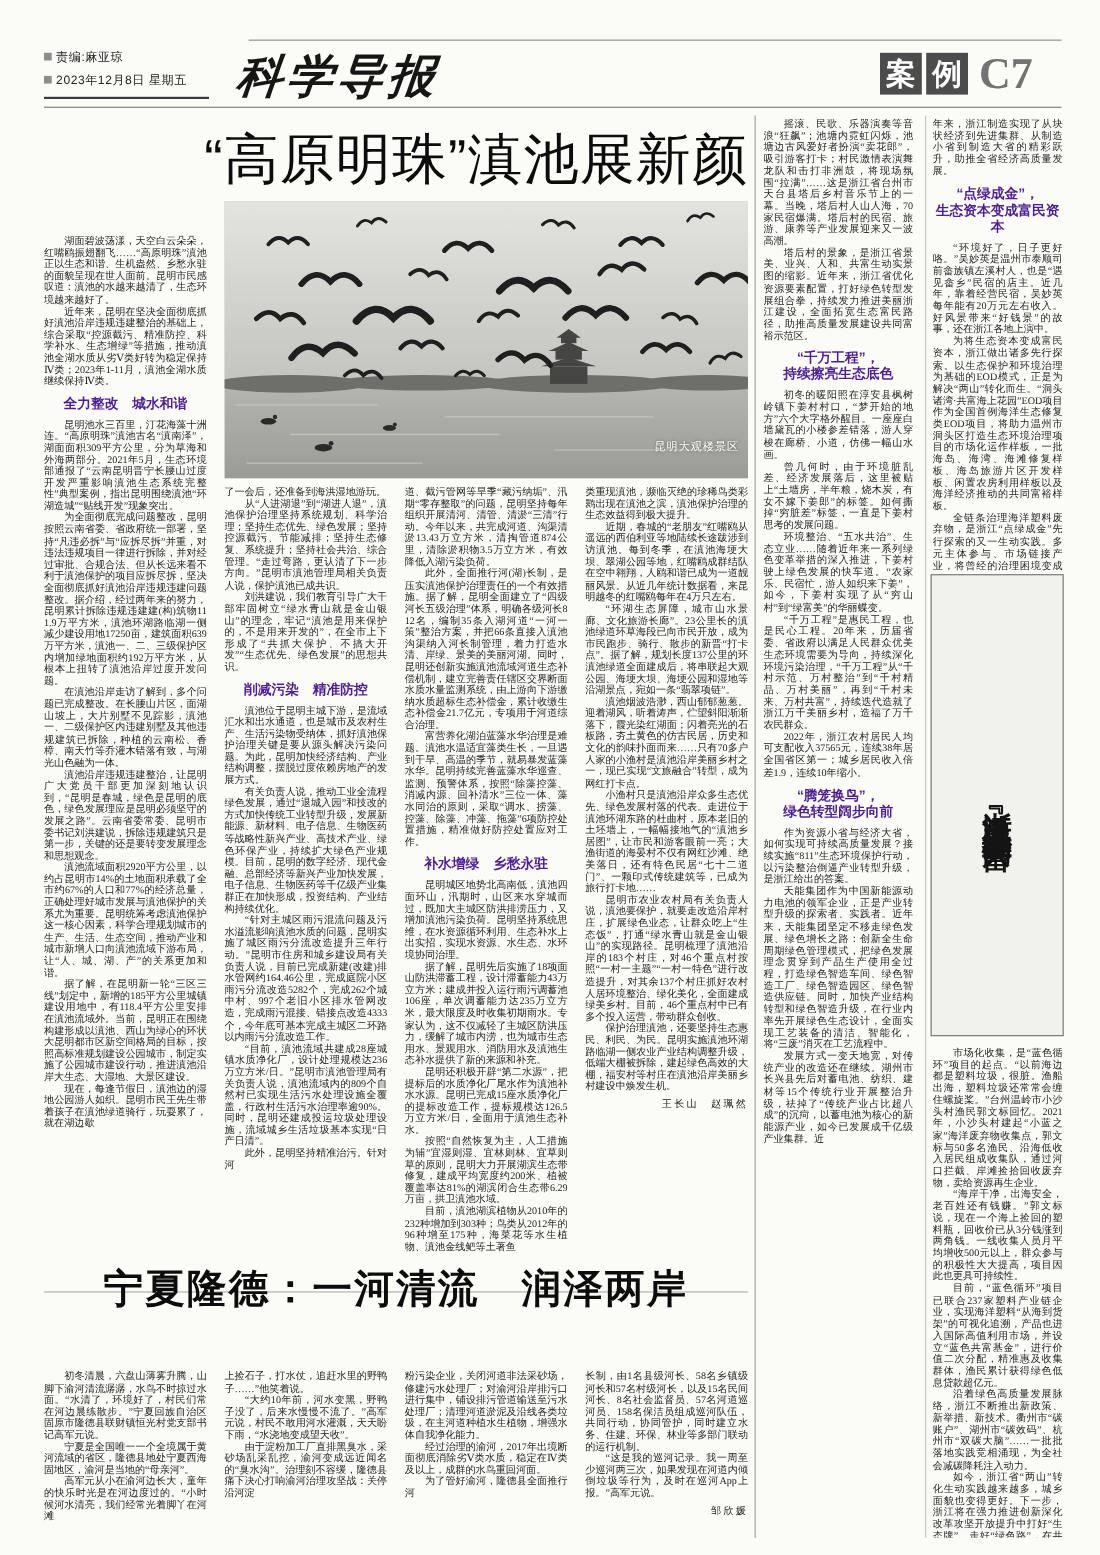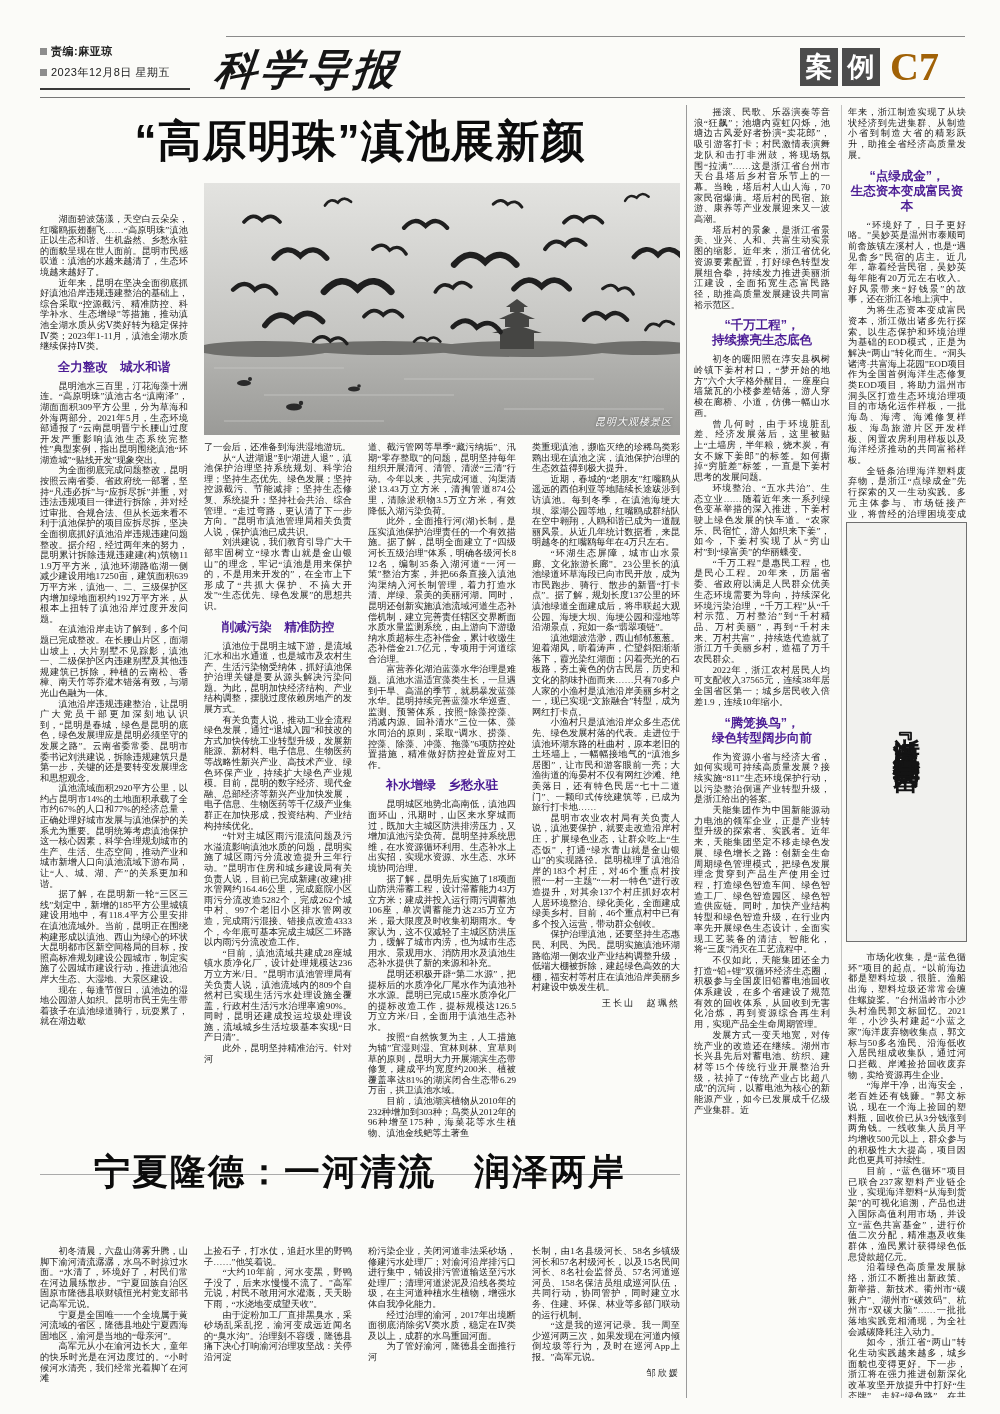--- a/index.html
+++ b/index.html
@@ -7,33 +7,33 @@
     width:1000px;height:1414px;position:relative;
     background:#fbfbf8;
     font-family:"Liberation Serif","DejaVu Serif",serif;
     color:#1c1c1c;overflow:hidden;
   }
   .abs{position:absolute;}
   .hline{position:absolute;background:#8a8a8a;height:1px;}
   .vline{position:absolute;background:#9a9a9a;width:1px;}
 
   
-  .ed-line{font-family:"Liberation Sans",sans-serif;font-size:11px;color:#222;letter-spacing:.5px;font-weight:bold;}
+  .ed-line{font-family:"Liberation Sans",sans-serif;font-size:11px;color:#222;letter-spacing:.5px;}
   .ed-line .sq{display:inline-block;width:7px;height:7px;background:#8d8d8d;margin-right:4px;}
   .masthead{font-size:42px;font-weight:bold;font-style:italic;letter-spacing:4px;
     transform:skewX(-6deg);color:#161616;font-family:"DejaVu Serif","Liberation Serif",serif;}
   .badge{display:inline-block;width:38px;height:38px;background:#4c4c4c;color:#fff;
     font-family:"Liberation Sans",sans-serif;font-weight:bold;font-size:27px;line-height:38px;
     text-align:center;margin-left:4px;vertical-align:top;}
-  .pageno{font-family:"Liberation Serif",serif;font-size:40px;font-weight:bold;color:#a16207;
+  .pageno{font-family:"Liberation Serif",serif;font-size:40px;font-weight:bold;color:#737373;
     display:inline-block;margin-left:10px;vertical-align:top;line-height:38px;}
 
   
-  .main-headline{font-family:"Liberation Sans",sans-serif;font-weight:bold;font-size:44px;
-    letter-spacing:1px;text-align:center;color:#0c0c0c;}
+  .main-headline{font-family:"Liberation Sans",sans-serif;font-weight:normal;font-size:50px;
+    letter-spacing:1px;text-align:right;color:#0c0c0c;}
   .bottom-headline{font-family:"Liberation Serif",serif;font-weight:bold;font-size:36px;
     letter-spacing:2px;text-align:center;color:#0c0c0c;}
   .v-headline-box{border:1px solid #6f6f6f;background:#f1f1ee;display:flex;
     align-items:center;justify-content:center;}
   .v-headline{writing-mode:vertical-rl;text-orientation:upright;
     font-family:"Liberation Serif",serif;font-weight:bold;font-size:27px;letter-spacing:2px;color:#141414;}
 
   
   .col{position:absolute;overflow:hidden;text-align:justify;text-justify:inter-character;
     word-break:break-all;}
@@ -41,22 +41,22 @@
   .rcolA{font-size:9.2px;line-height:10.7px;width:136px;}
   .rcolB{font-size:9.2px;line-height:10.7px;width:118px;}
   .blk-p{text-indent:2em;}
   .blk-c{text-indent:0;}
   .blk-h{font-family:"Liberation Sans",sans-serif;font-weight:bold;font-size:12.5px;
     line-height:15px;margin:8px 0 6px 0;text-indent:0;text-align:center;white-space:pre-line;color:#4c1d95;}
   .blk-by{text-align:right;text-indent:0;margin-top:5px;letter-spacing:2px;}
 
   
   .photo{background:#cfcfcc;overflow:hidden;}
-  .caption{position:absolute;right:8px;bottom:6px;color:#fff;font-size:10px;
-    font-family:"Liberation Sans",sans-serif;letter-spacing:1px;text-shadow:0 0 3px #00000088;font-style:italic;}
+  .caption{position:absolute;right:8px;bottom:22px;color:#fff;font-size:10px;
+    font-family:"Liberation Sans",sans-serif;letter-spacing:1px;text-shadow:0 0 3px #00000088;}
 </style>
 </head>
 <body>
 
 <div class="hline" style="left:226px;top:36px;width:739px;"></div>
 
 <div class="abs" style="left:40px;top:44px;width:170px;">
   <div class="ed-line"><span class="sq"></span><span>责编:麻亚琼</span></div>
   <div class="ed-line" style="margin-top:6px;font-weight:normal;"><span class="sq"></span><span>2023年12月8日  星期五</span></div>
   <div style="height:2px;background:#3a3a3a;margin-top:8px;width:150px;"></div>
@@ -229,21 +229,20 @@
 持续擦亮生态底色</div>
     <div class="blk-p">初冬的暖阳照在淳安县枫树岭镇下姜村村口，“梦开始的地方”六个大字格外醒目。一座座白墙黛瓦的小楼参差错落，游人穿梭在廊桥、小道，仿佛一幅山水画。</div>
     <div class="blk-p">曾几何时，由于环境脏乱差、经济发展落后，这里被贴上“土墙房，半年粮，烧木炭，有女不嫁下姜郎”的标签。如何撕掉“穷脏差”标签，一直是下姜村思考的发展问题。</div>
     <div class="blk-p">环境整治、“五水共治”、生态立业……随着近年来一系列绿色变革举措的深入推进，下姜村驶上绿色发展的快车道。“农家乐、民宿忙，游人如织来下姜”，如今，下姜村实现了从“穷山村”到“绿富美”的华丽蝶变。</div>
     <div class="blk-p">“千万工程”是惠民工程，也是民心工程。20年来，历届省委、省政府以满足人民群众优美生态环境需要为导向，持续深化环境污染治理，“千万工程”从“千村示范、万村整治”到“千村精品、万村美丽”，再到“千村未来、万村共富”，持续迭代造就了浙江万千美丽乡村，造福了万千农民群众。</div>
     <div class="blk-p">2022年，浙江农村居民人均可支配收入37565元，连续38年居全国省区第一；城乡居民收入倍差1.9，连续10年缩小。</div>
     <div class="blk-h">“腾笼换鸟”，
 绿色转型阔步向前</div>
     <div class="blk-p">作为资源小省与经济大省，如何实现可持续高质量发展？接续实施“811”生态环境保护行动，以污染整治倒逼产业转型升级，是浙江给出的答案。</div>
     <div class="blk-p">天能集团作为中国新能源动力电池的领军企业，正是产业转型升级的探索者、实践者。近年来，天能集团坚定不移走绿色发展、绿色增长之路：创新全生命周期绿色管理模式，把绿色发展理念贯穿到产品生产使用全过程，打造绿色智造车间、绿色智造工厂、绿色智造园区、绿色智造供应链。同时，加快产业结构转型和绿色智造升级，在行业内率先开展绿色生态设计，全面实现工艺装备的清洁、智能化，将“三废”消灭在工艺流程中。</div>
-    <div class="blk-p">不仅如此，天能集团还全力打造“铅+锂”双循环经济生态圈，积极参与全国废旧铅蓄电池回收体系建设，在多个省建设了规范有效的回收体系，从回收到无害化冶炼，再到资源综合再生利用，实现产品全生命周期管理。</div>
     <div class="blk-p">发展方式一变天地宽，对传统产业的改造还在继续。湖州市长兴县先后对蓄电池、纺织、建材等15个传统行业开展整治升级，祛掉了“传统产业占比超八成”的沉疴，以蓄电池为核心的新能源产业，如今已发展成千亿级产业集群。近</div>
   </div>
 <div class="col rcolB" style="left:848px;top:107px;height:412px;">
     <div class="blk-c">年来，浙江制造实现了从块状经济到先进集群、从制造小省到制造大省的精彩跃升，助推全省经济高质量发展。</div>
     <div class="blk-h">“点绿成金”，
 生态资本变成富民资本</div>
     <div class="blk-p">“环境好了，日子更好咯。”吴妙英是温州市泰顺司前畲族镇左溪村人，也是“遇见畲乡”民宿的店主。近几年，靠着经营民宿，吴妙英每年能有20万元左右收入。好风景带来“好钱景”的故事，还在浙江各地上演中。</div>
     <div class="blk-p">为将生态资本变成富民资本，浙江做出诸多先行探索。以生态保护和环境治理为基础的EOD模式，正是为解决“两山”转化而生。“洞头诸湾·共富海上花园”EOD项目作为全国首例海洋生态修复类EOD项目，将助力温州市洞头区打造生态环境治理项目的市场化运作样板，一批海岛、海湾、海滩修复样板、海岛旅游片区开发样板、闲置农房利用样板以及海洋经济推动的共同富裕样板。</div>
     <div class="blk-p">全链条治理海洋塑料废弃物，是浙江“点绿成金”先行探索的又一生动实践。多元主体参与、市场链接产业，将曾经的治理困境变成共富红利，近日，“蓝色循环”项目从全球2500个申报项目中脱颖而出，荣获联合国“地球卫士奖”。</div>
   </div>

